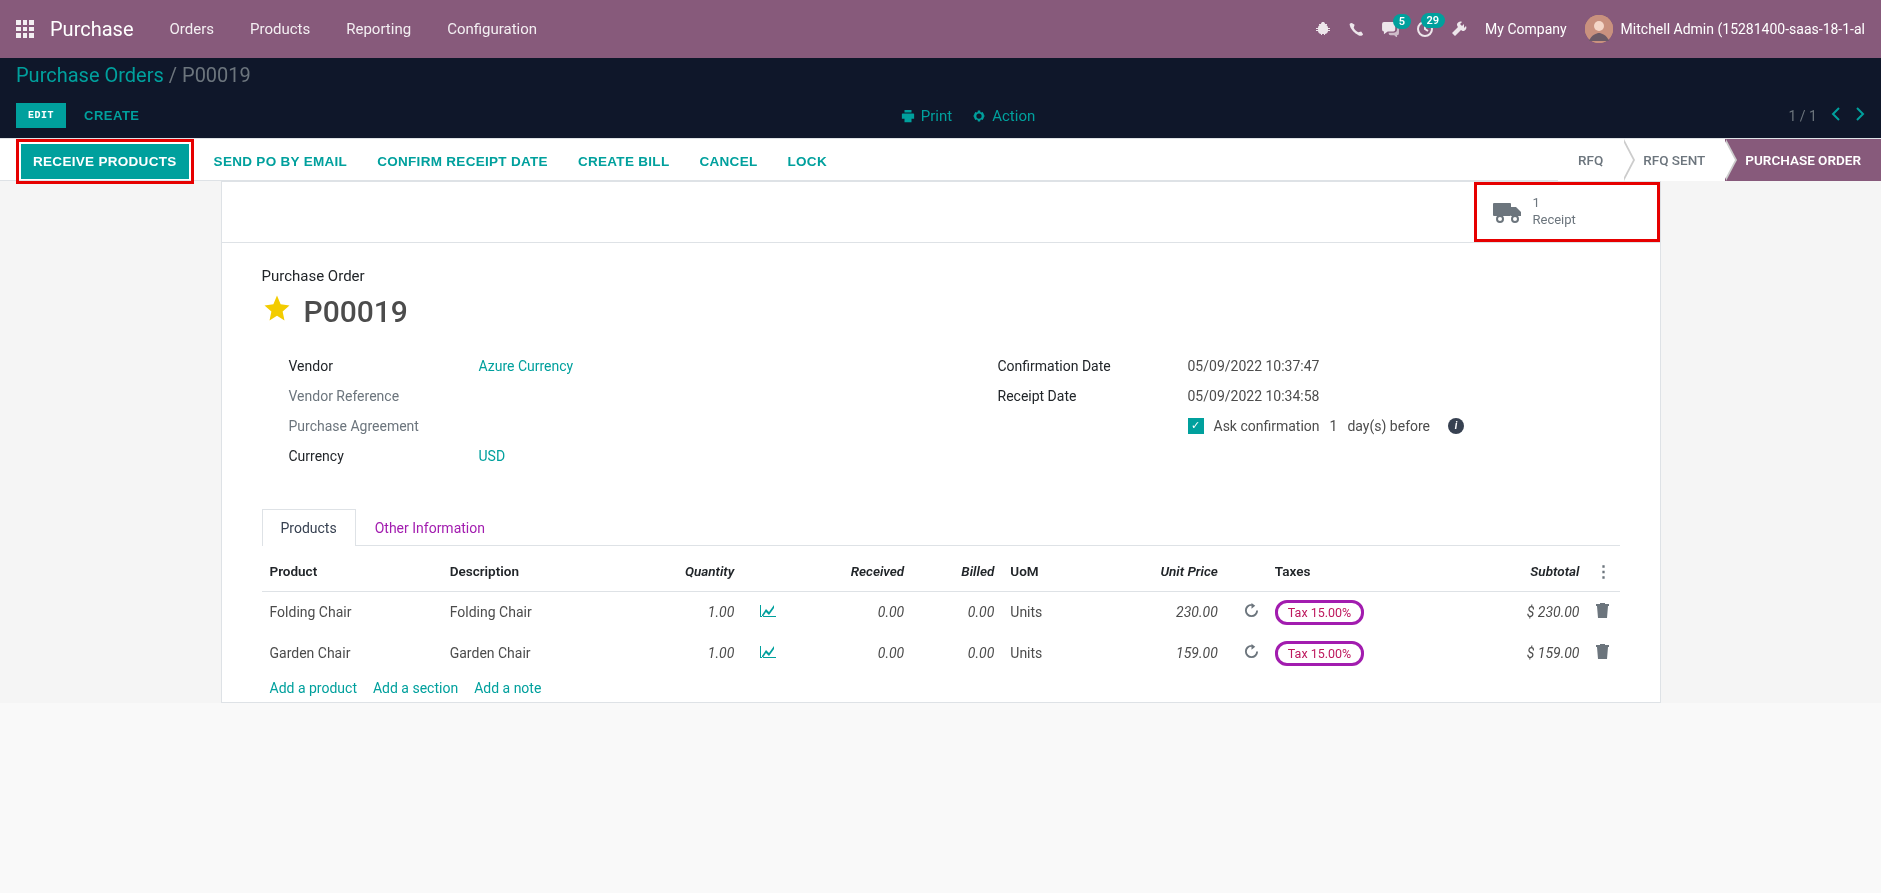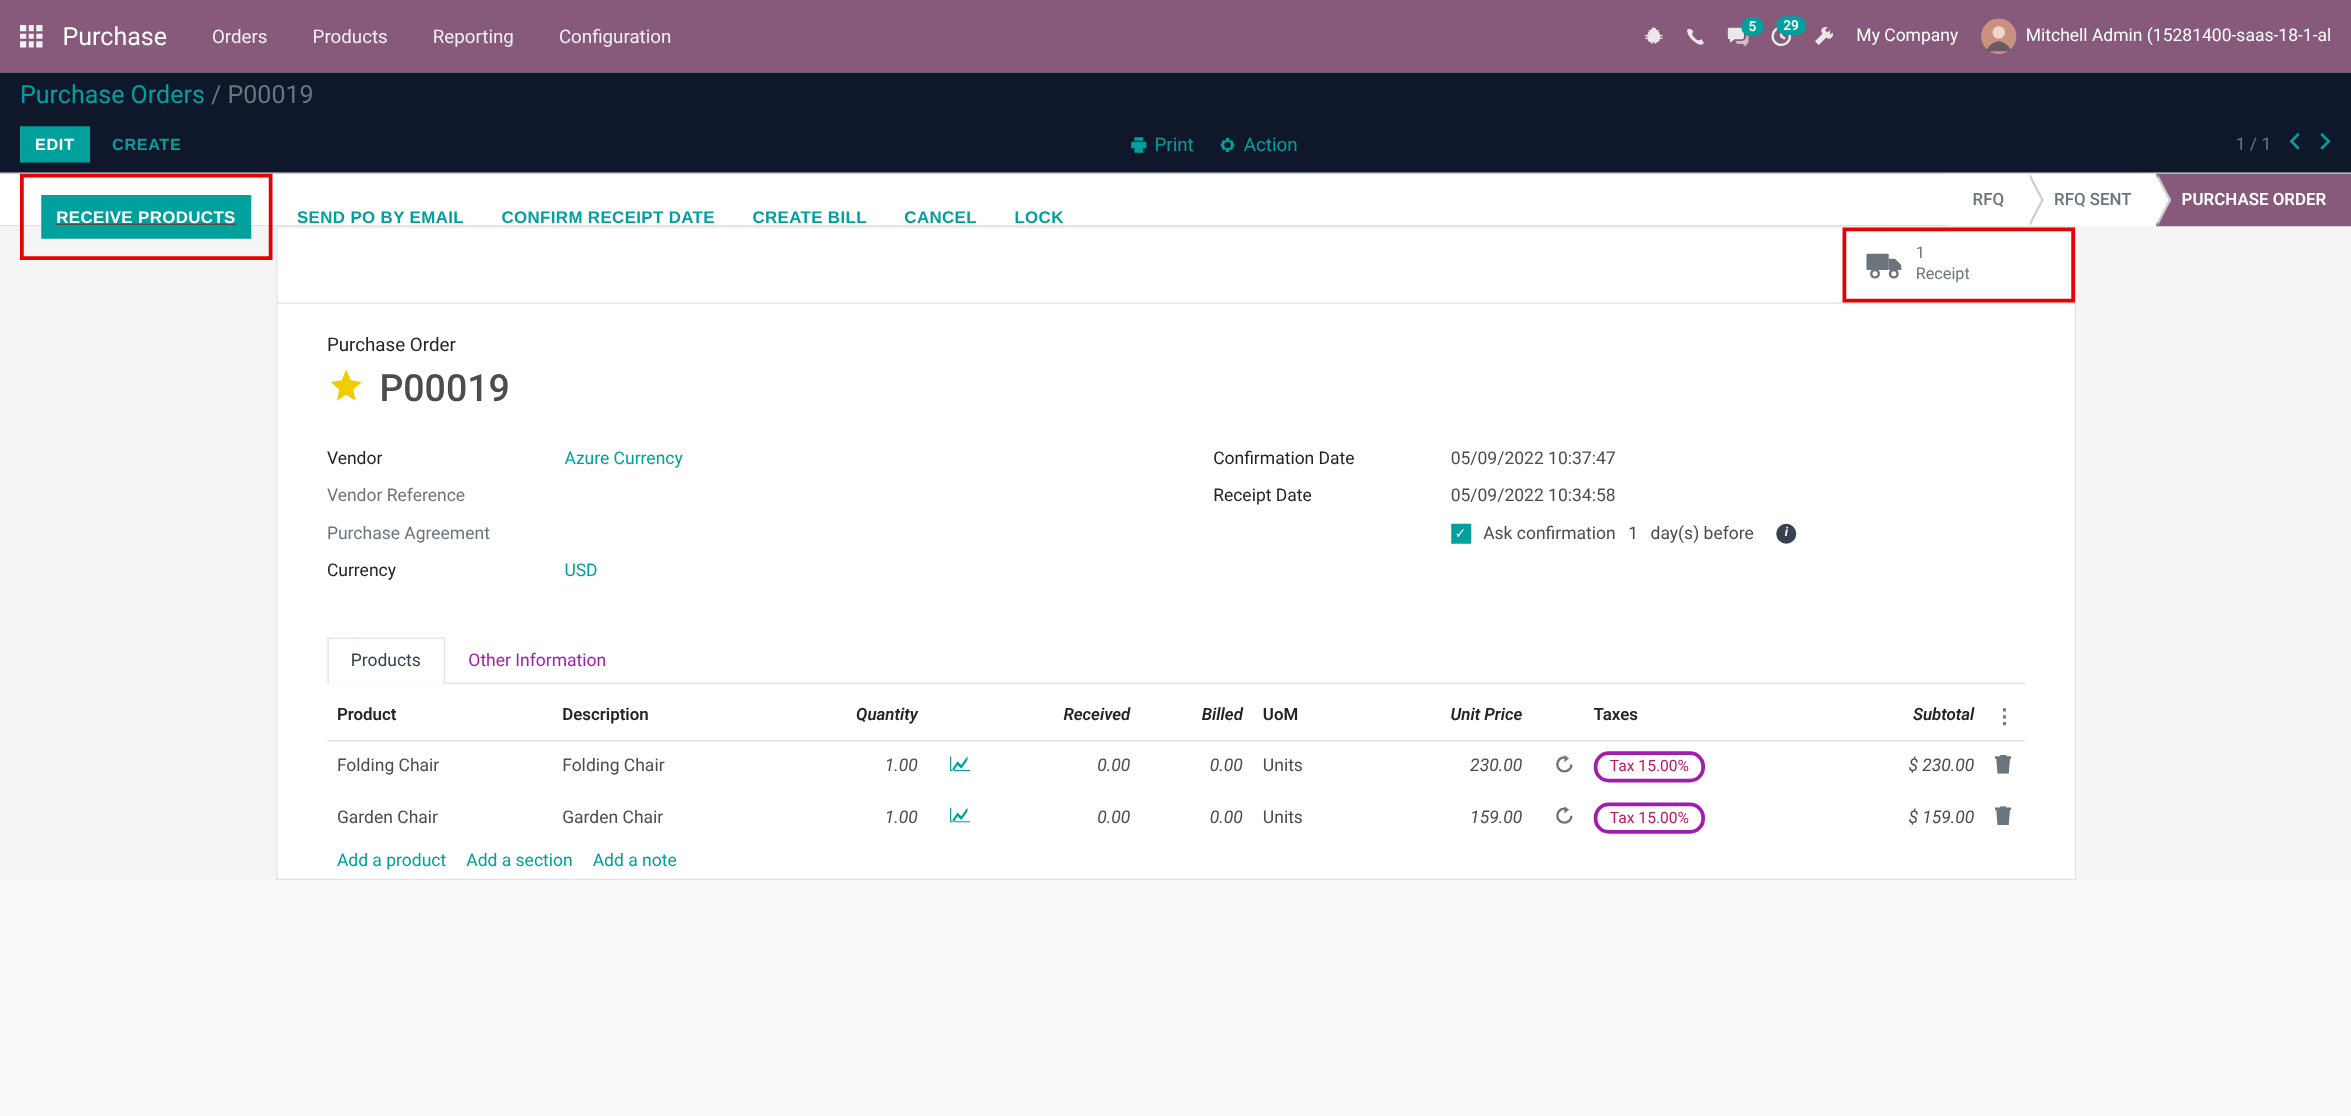--- a/index.html
+++ b/index.html
@@ -20,33 +20,33 @@
 .navbar .company { color: #fff; font-size: 14px; }
 .navbar .user { display: flex; align-items: center; gap: 8px; }
 .navbar .avatar { width: 28px; height: 28px; border-radius: 50%; background: #d8a070; display:flex; align-items:center; justify-content:center; font-size:12px; color:#fff;}
 
 
 .control-panel { background: #0f172a; padding: 5px 16px 8px; border-bottom: 1px solid #dee2e6; }
 .breadcrumb { font-size: 20px; margin-bottom: 14px; color: #6c757d; }
 .breadcrumb a { color: #00a09d; text-decoration: none; }
 .cp-row { display: flex; align-items: center; }
 .cp-left { display: flex; gap: 10px; align-items: center; }
-.btn-primary { background: #00a09d; color: #fff; border: none; padding: 7px 12px; font-size: 13px; font-weight: 600; cursor: pointer; letter-spacing: 0.5px; }
+.btn-primary { background: #00a09d; color: #fff; border: none; padding: 7px 12px; font-size: 10px; font-weight: 600; cursor: pointer; letter-spacing: 0.5px; font-family: Liberation Mono, monospace; }
 .btn-secondary-text { background: none; border: none; color: #00a09d; font-weight: 600; font-size: 13px; cursor: pointer; padding: 7px 8px; letter-spacing: 0.5px; }
 .cp-center { flex: 1; display: flex; justify-content: center; gap: 20px; }
 .cp-center a { color: #00a09d; text-decoration: none; font-size: 15px; display: inline-flex; align-items: center; gap: 6px; }
 .cp-right { display: flex; align-items: center; gap: 14px; font-size: 14px; color: #6c757d; }
 .pager-arrow { color: #00a09d; cursor: pointer; font-size: 18px; }
 
 
 .status-bar { background: #fff; display: flex; align-items: stretch; border-bottom: 1px solid #dee2e6; height: 42px; }
 .status-buttons { display: flex; align-items: center; gap: 10px; padding-left: 16px; flex-wrap: wrap; }
 .status-buttons button { background: none; border: none; color: #00a09d; font-weight: 600; font-size: 13.5px; padding: 8px 10px; cursor: pointer; letter-spacing: 0.3px; }
 .status-buttons button.highlight { background: #00a09d; color: #fff; padding: 10px 12px; }
-.red-box-1 { border: 3px solid #e60000; padding: 14px; display: inline-flex; text-decoration: underline; }
+.red-box-1 { border: 3px solid #e60000; padding: 2px; display: inline-flex; }
 .status-pipeline { margin-left: auto; display: flex; align-items: center; }
 .stage { position: relative; height: 42px; display: flex; align-items: center; padding: 0 20px; color: #6c757d; font-size: 13.5px; font-weight: 500; background: #fff; }
 .stage::after { content: ''; position: absolute; right: -10px; top: 0; width: 0; height: 0; border-top: 21px solid transparent; border-bottom: 21px solid transparent; border-left: 11px solid #fff; z-index: 2; }
 .stage::before { content: ''; position: absolute; right: -12px; top: 0; width: 0; height: 0; border-top: 21px solid transparent; border-bottom: 21px solid transparent; border-left: 11px solid #ccc; z-index: 1; }
 .stage:last-child::after, .stage:last-child::before { display: none; }
 .stage.active { background: #875a7b; color: #fff; font-weight: 600; }
 .stage.before-active::after { border-left-color: #fff; }
 
 
 .sheet-bg { background: #f5f5f5; padding: 0; }
@@ -57,21 +57,21 @@
 .stat-text { font-size: 13px; color: #6c757d; line-height: 1.3; }
 
 .form-body { padding: 24px 40px 0; }
 .rec-label { font-size: 15px; color: #212529; margin-bottom: 8px; }
 .rec-name { font-size: 30px; font-weight: 500; display: flex; align-items: center; gap: 12px; margin-bottom: 28px; }
 .star-icon svg { color: #f3cc00; }
 
 .fields-row { display: flex; gap: 60px; margin-bottom: 30px; }
 .fields-col { flex: 1; }
 .field { display: flex; align-items: center; margin-bottom: 14px; font-size: 14px; }
-.field-label { width: 190px; color: #212529; }
+.field-label { width: 190px; color: #212529; margin-left: 27px; }
 .field-label.muted { color: #6c757d; }
 .field-value { flex: 1; }
 .field-value a { color: #00a09d; text-decoration: none; }
 .checkbox-field { display: flex; align-items: center; gap: 10px; }
 .chk { width: 16px; height: 16px; background: #00a09d; display: inline-flex; align-items: center; justify-content: center; color: #fff; font-size: 11px; }
 .info-icon { width: 16px; height: 16px; border-radius: 50%; background: #374151; color: #fff; display: inline-flex; align-items:center; justify-content:center; font-size:10px; font-weight:bold; font-style: italic; margin-left: 8px; }
 
 
 .tabs { display: flex; border-bottom: 1px solid #dee2e6; }
 .tab { padding: 10px 18px; font-size: 14px; color: #a21caf; cursor: pointer; border: 1px solid transparent; border-bottom: none; position: relative; bottom: -1px; }

